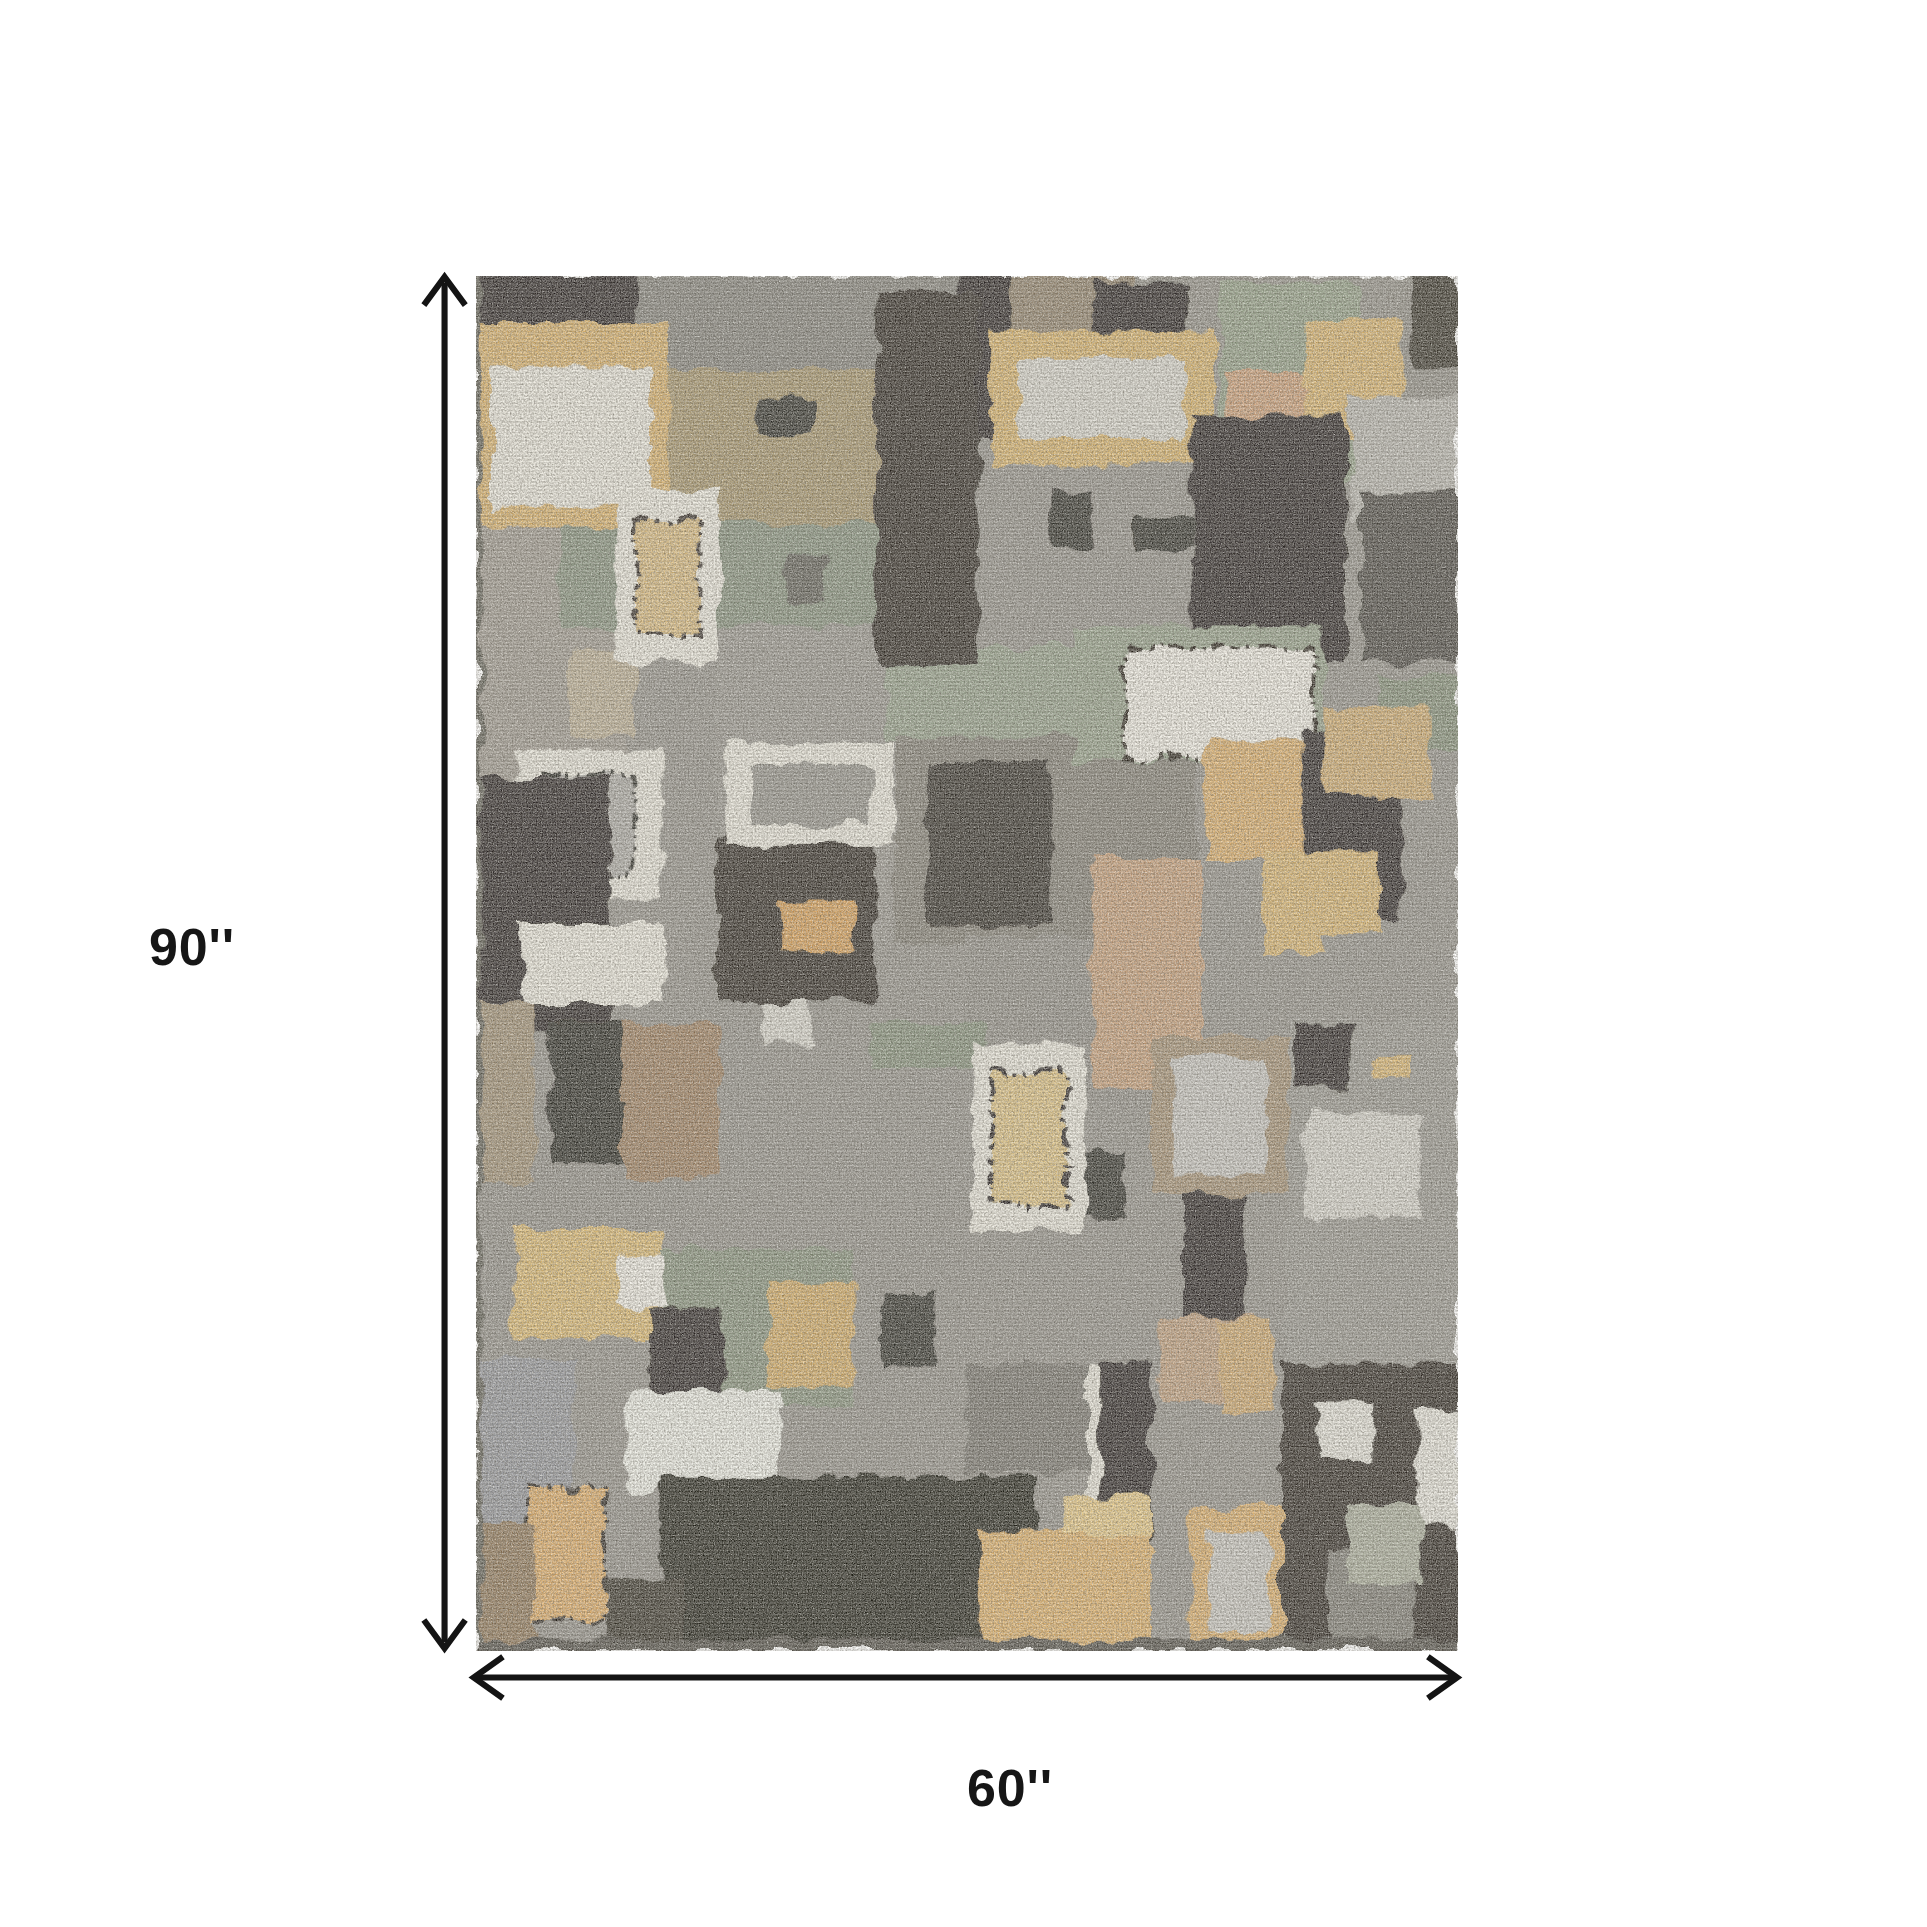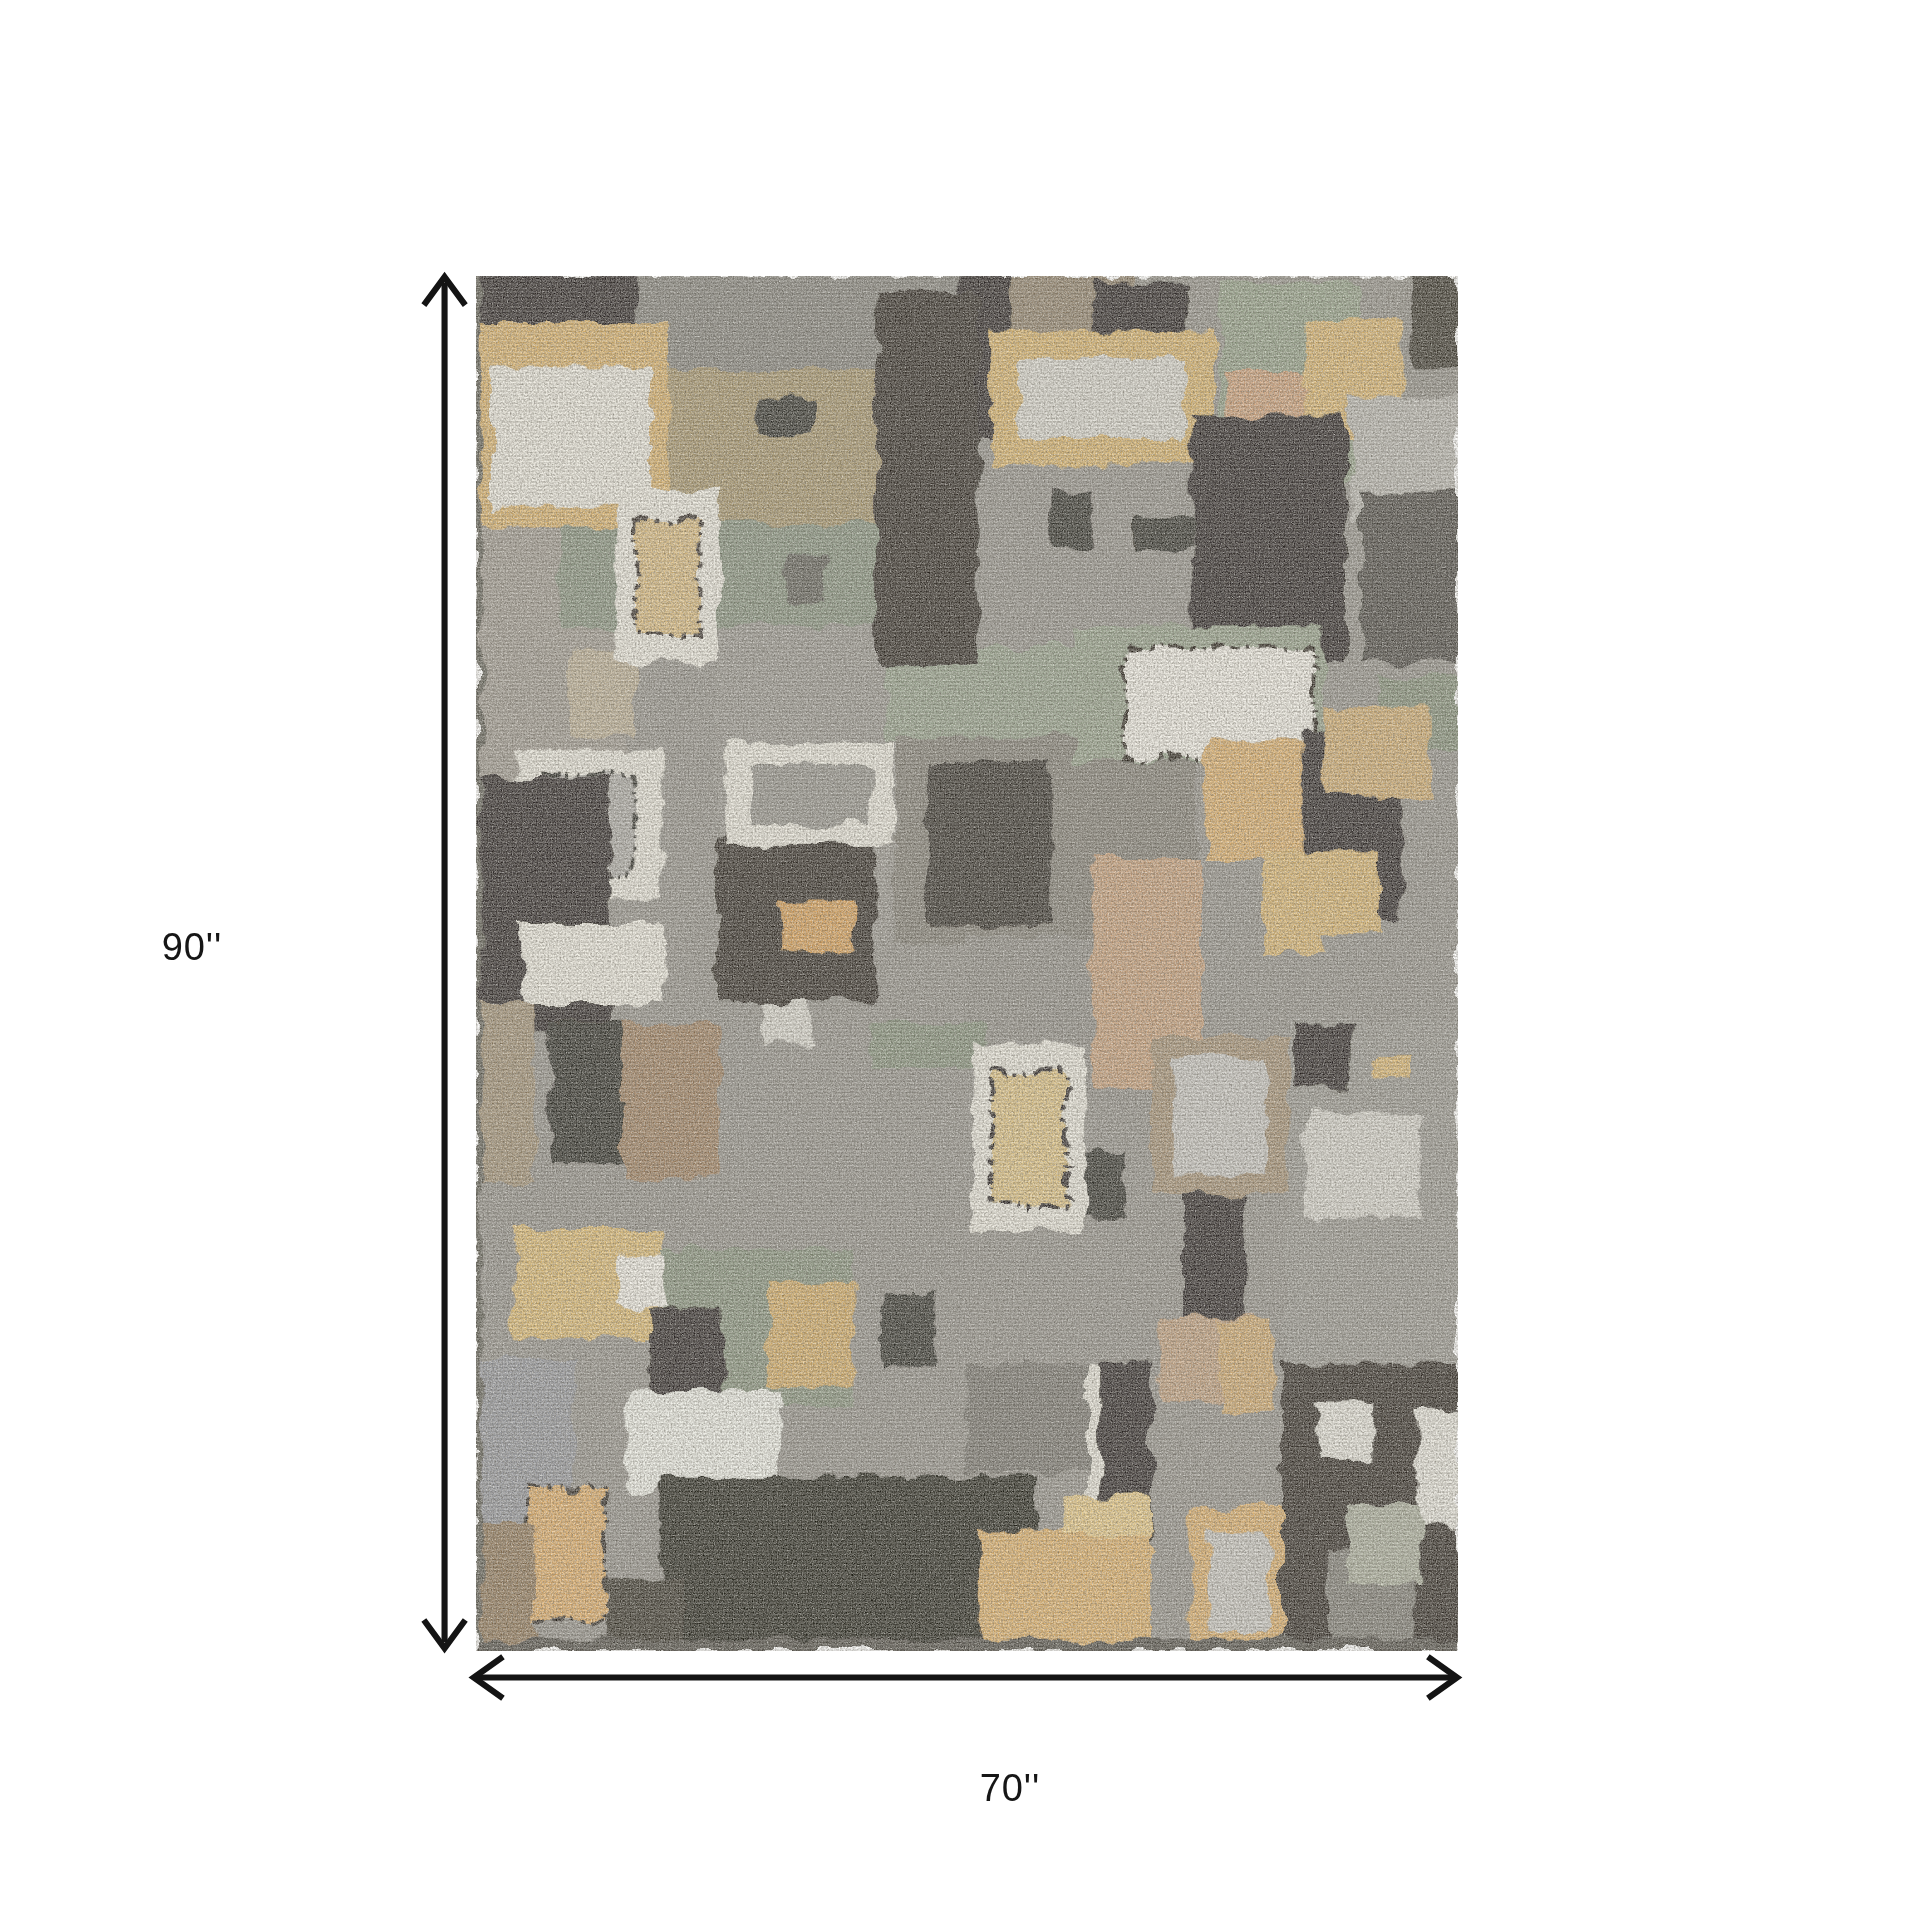--- a/index.html
+++ b/index.html
@@ -1,20 +1,20 @@
 <!DOCTYPE html>
 <html style="font-size:15px"><head>
 <meta charset="utf-8">
 <style>
   html,body{margin:0;padding:0;}
   body{width:1928px;height:1928px;background:#ffffff;font-family:"Liberation Sans",sans-serif;}
   .stage{position:relative;width:1928px;height:1928px;background:#ffffff;overflow:hidden;}
   .rug{position:absolute;left:476px;top:276px;width:982px;height:1375px;}
   .dim-arrows{position:absolute;left:0;top:0;width:1928px;height:1928px;pointer-events:none;}
-  .dim-label{position:absolute;color:#161616;font-size:38px;font-weight:400;letter-spacing:0.9px;transform:translate(-50%,-50%);white-space:nowrap;}
+  .dim-label{position:absolute;color:#161616;font-size:52px;font-weight:700;letter-spacing:0.9px;transform:translate(-50%,-50%);white-space:nowrap;}
   .label-height{left:192px;top:947px;}
   .label-width{left:1010px;top:1788px;}
 </style>
 </head>
 <body>
 
 <div class="stage">
 
   <svg class="rug" viewBox="0 0 1043 1460" preserveAspectRatio="none" aria-hidden="true">
     <defs>
@@ -150,16 +150,16 @@
       </g>
       <g>
         <path d="M508 1781 H 1542"></path>
         <path d="M534 1759 L503 1781 L534 1803"></path>
         <path d="M1516 1759 L1547 1781 L1516 1803"></path>
       </g>
     </g>
   </svg>
 
   <div class="dim-label label-height" style="color: rgb(22, 22, 22);">90''</div>
-  <div class="dim-label label-width" style="color: rgb(22, 22, 22);">70''</div>
+  <div class="dim-label label-width" style="color: rgb(22, 22, 22);">60''</div>
 
 </div>
 
 
 </body></html>

